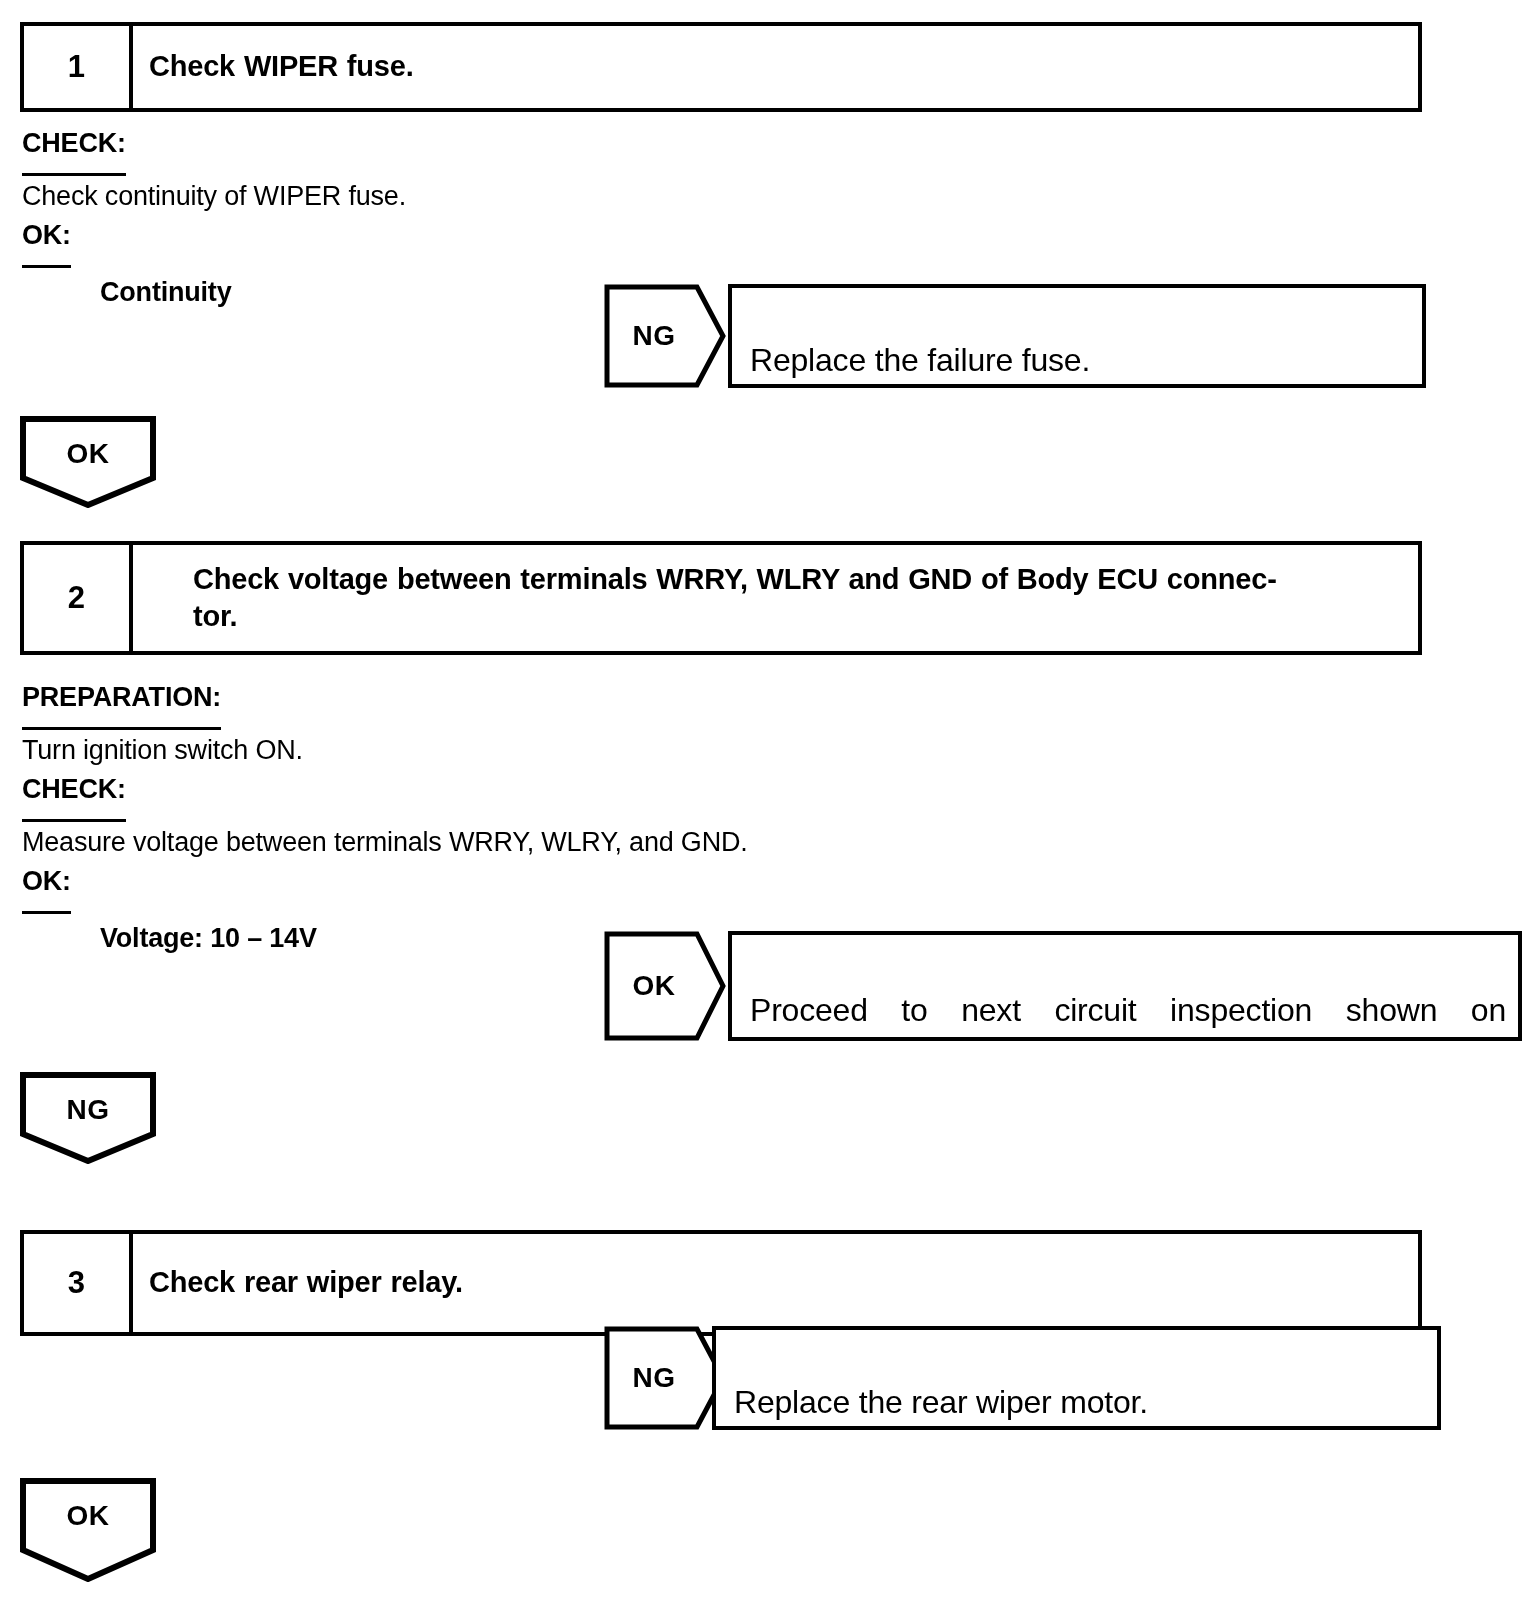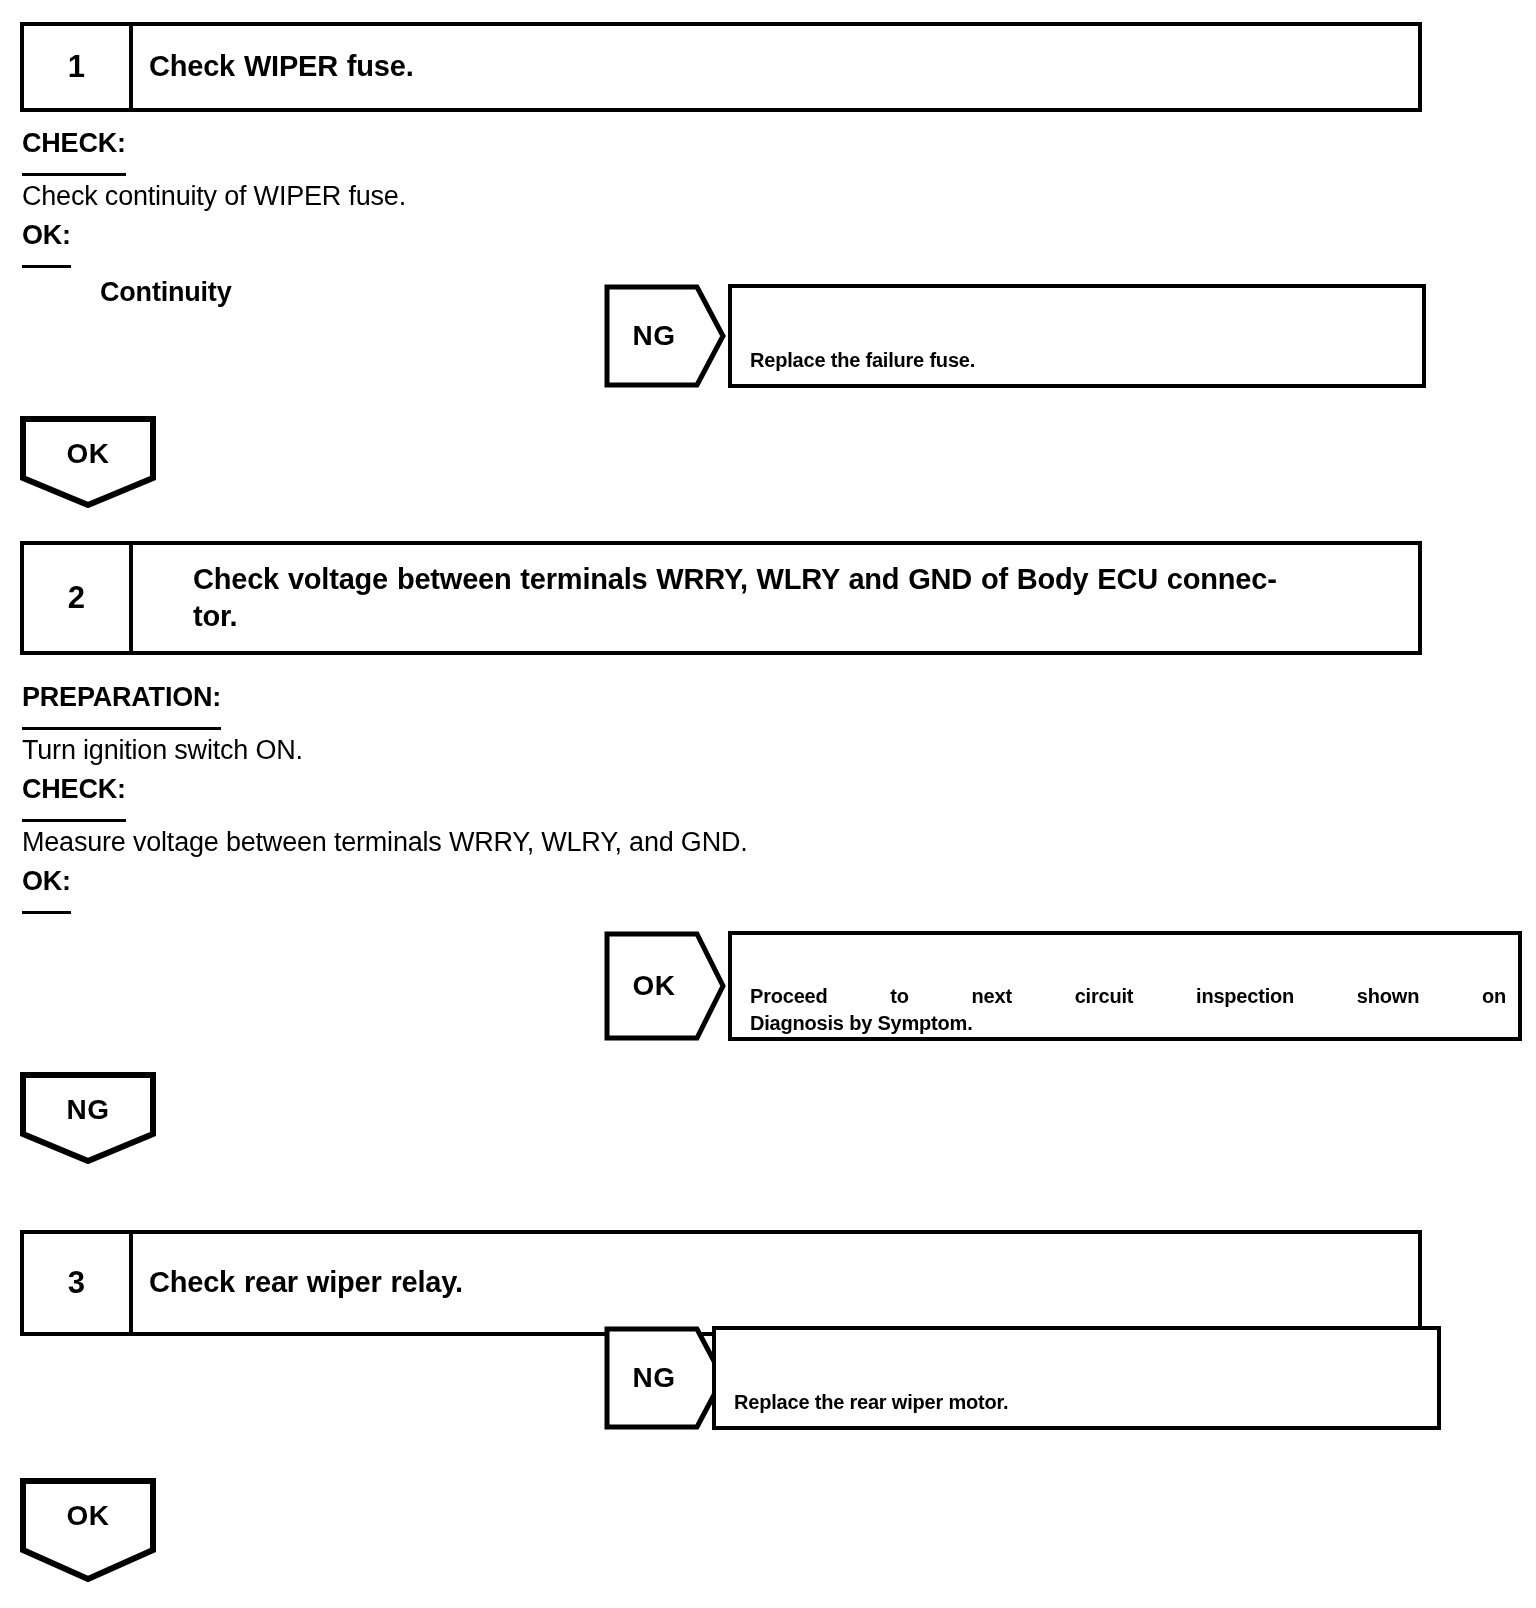--- a/index.html
+++ b/index.html
@@ -122,22 +122,22 @@
   .result-box {
     position: absolute;
     top: 0;
     border: 4px solid #000;
     background: #fff;
     display: flex;
     align-items: center;
     padding: 0 12px 0 18px;
   }
   .result-text {
-    font-size: 20px;
-    font-weight: bold;
+    font-size: 32px;
+    font-weight: normal;
     letter-spacing: -0.2px;
     line-height: 1.34;
     width: 100%;
     margin-top: 48px;
   }
   .result-text .just-line {
     display: block;
     text-align: justify;
     text-align-last: justify;
     white-space: nowrap;
@@ -226,34 +226,34 @@
     <div class="tb-row">
       <div class="tb-label">PREPARATION:</div>
       <div class="tb-body">Turn ignition switch ON.</div>
     </div>
     <div class="tb-row">
       <div class="tb-label">CHECK:</div>
       <div class="tb-body">Measure voltage between terminals WRRY, WLRY, and GND.</div>
     </div>
     <div class="tb-row">
       <div class="tb-label">OK:</div>
+      <div class="tb-spec">Voltage: 10 – 14V</div>
     </div>
   </div>
 
   <div class="result-group" style="left:604px; top:931px; width:822px; height:110px;">
     <div class="judge-arrow">
       <svg viewBox="0 0 122 110" preserveAspectRatio="none" aria-hidden="true">
         <polygon points="3,3 93,3 119,55 93,107 3,107" fill="#ffffff" stroke="#000000" stroke-width="5" stroke-linejoin="miter"></polygon>
       </svg>
     </div>
     <div class="judge-label">OK</div>
     <div class="result-box" style="left:124px; width:794px; height:110px;">
       <div class="result-text">
         <span class="just-line">Proceed to next circuit inspection shown on</span>
-        <span class="plain-line">Diagnosis by Symptom.</span>
       </div>
     </div>
   </div>
 
   <div class="pentagon" style="left:20px; top:1072px; width:136px; height:92px;">
     <svg viewBox="0 0 136 92" preserveAspectRatio="none" aria-hidden="true">
       <polygon points="3,3 133,3 133,62 68,89 3,62" fill="#ffffff" stroke="#000000" stroke-width="6" stroke-linejoin="miter"></polygon>
     </svg>
     <div class="pentagon-label">NG</div>
   </div>

